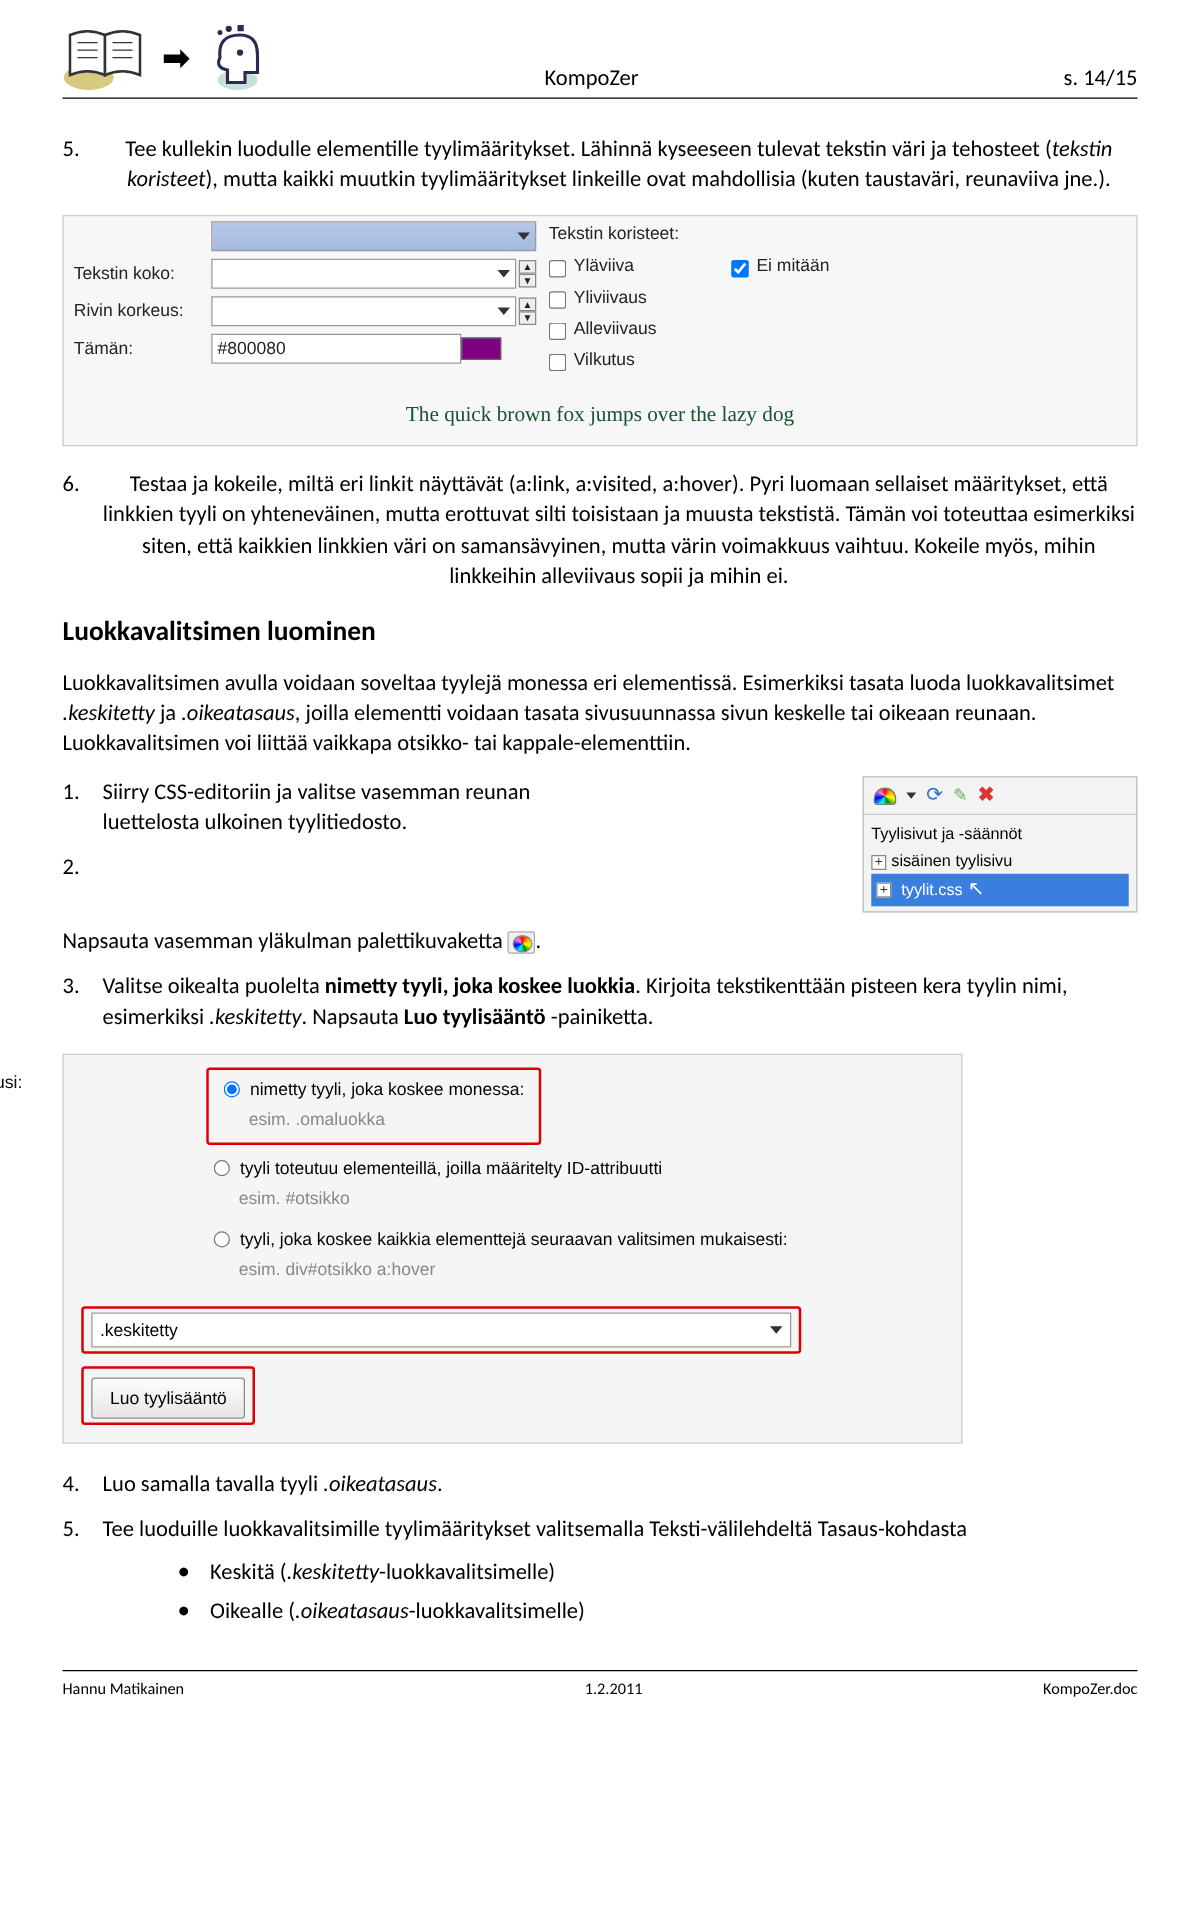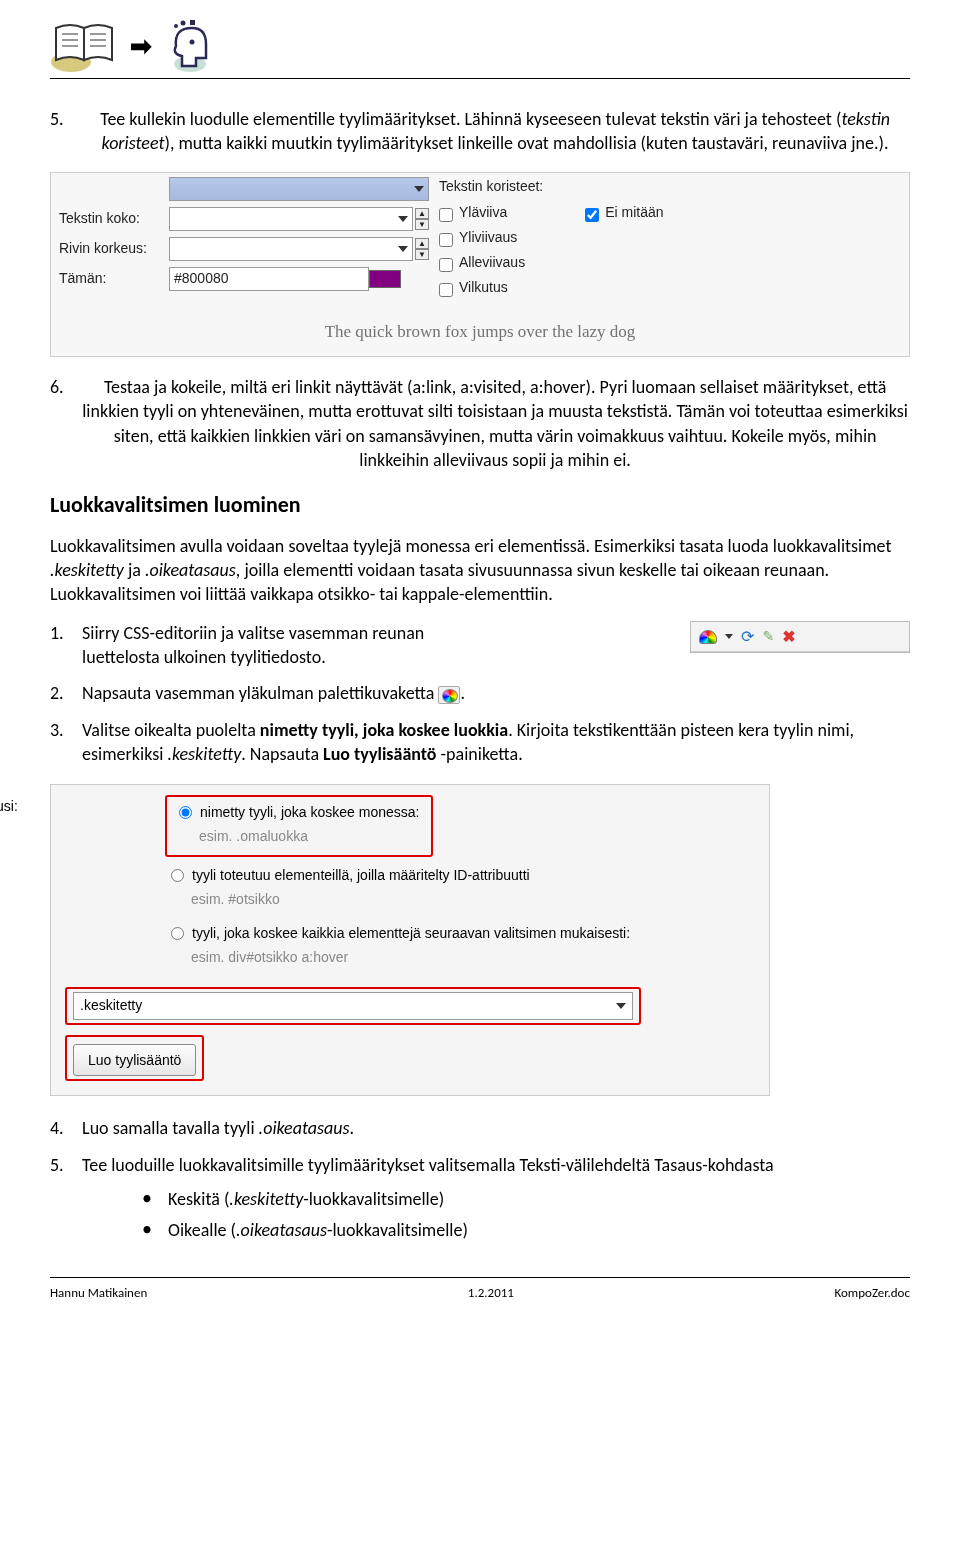--- a/index.html
+++ b/index.html
@@ -54,21 +54,21 @@
     justify-content: space-between;
   }
   .fig1-field.blue { background: linear-gradient(#b7c8e8,#a5b9df); }
   .tri { width:0; height:0; border-left:5px solid transparent; border-right:5px solid transparent; border-top:6px solid #333; }
   .spinners { display:flex; flex-direction:column; margin-left:2px; }
   .sp { width:14px; height:11px; border:1px solid #888; background:#eee; font-size:8px; text-align:center; line-height:9px; }
   .swatch { width:32px; height:18px; background:#800080; border:1px solid #666; }
   .chk { display:flex; align-items:flex-end; margin-bottom:6px; gap:6px; }
   .chk input { width:14px; height:14px; }
   .fig1-preview {
-    margin-top: 18px; text-align:center; color:#737373;
+    margin-top: 18px; text-align:center; color:#14532d;
     font-family: Georgia, 'Times New Roman', serif; font-size:17px;
   }
   .fig1-right-col2 { display:flex; gap:60px; }
   .fig1-rtitle { margin-bottom:8px; }
 
   
   .fig2 {
     float:right; width:220px; border:1px solid #bbb; background:#f3f3f3;
     font-size:13px; font-family:Tahoma,Arial; margin:0 0 10px 14px;
   }
@@ -159,20 +159,24 @@
       <svg width="50" height="54" viewBox="0 0 50 54">
         <ellipse cx="28" cy="44" rx="16" ry="8" fill="#c9e0d8"></ellipse>
         <path d="M14 26 Q12 8 30 8 Q44 8 44 24 L44 38 L34 38 L34 46 L20 46 L20 36 Q10 34 14 26 Z" fill="#fff" stroke="#2a2a55" stroke-width="2.5"></path>
         <circle cx="30" cy="22" r="2.5" fill="#2a2a55"></circle>
         <circle cx="14" cy="6" r="2" fill="#2a2a55"></circle>
         <circle cx="21" cy="3" r="2.5" fill="#2a2a55"></circle>
         <path d="M28 0 L33 0 L33 5 L28 5 Z" fill="#2a2a55"></path>
       </svg>
     </span>
   </div>
+  <div class="hdr-right">
+    <span>KompoZer</span>
+    <span>s. 14/15</span>
+  </div>
 </div>
 
 <ol class="ol">
   <li>
     <span class="num">5.</span>
     <span class="txt">
       <span>Tee kullekin luodulle elementille tyylimääritykset. Lähinnä kyseeseen tulevat tekstin väri ja tehosteet (</span><span class="italic">tekstin koristeet</span><span>), mutta kaikki muutkin tyylimääritykset linkeille ovat mahdollisia (kuten taustaväri, reunaviiva jne.).</span>
     </span>
   </li>
 </ol>
@@ -263,20 +267,29 @@
   <span>Luokkavalitsimen avulla voidaan soveltaa tyylejä monessa eri elementissä. Esimerkiksi tasata luoda luokkavalitsimet </span><span class="italic">.keskitetty</span><span> ja </span><span class="italic">.oikeatasaus</span><span>, joilla elementti voidaan tasata sivusuunnassa sivun keskelle tai oikeaan reunaan. Luokkavalitsimen voi liittää vaikkapa otsikko- tai kappale-elementtiin.</span>
 </p>
 
 <div class="fig2">
   <div class="fig2-tb">
     <span class="palette"></span>
     <span class="mini-tri"></span>
     <span class="refresh">⟳</span>
     <span class="pencil">✎</span>
     <span class="xred">✖</span>
+  </div>
+  <div class="fig2-body">
+    <div class="fig2-line">Tyylisivut ja -säännöt</div>
+    <div class="fig2-line"><span class="plusbox">+</span><span>sisäinen tyylisivu</span></div>
+    <div class="fig2-sel">
+      <span class="plusbox" style="background:#fff">+</span>
+      <span>tyylit.css</span>
+      <span class="cursor">↖</span>
+    </div>
   </div>
 </div>
 
 <ol class="ol2">
   <li class="step-wrap">
     <span class="num">1.</span>
     <span class="txt" style="width:calc(100% - 270px)">Siirry CSS-editoriin ja valitse vasemman reunan luettelosta ulkoinen tyylitiedosto.</span>
   </li>
   <li>
     <span class="num">2.</span>

